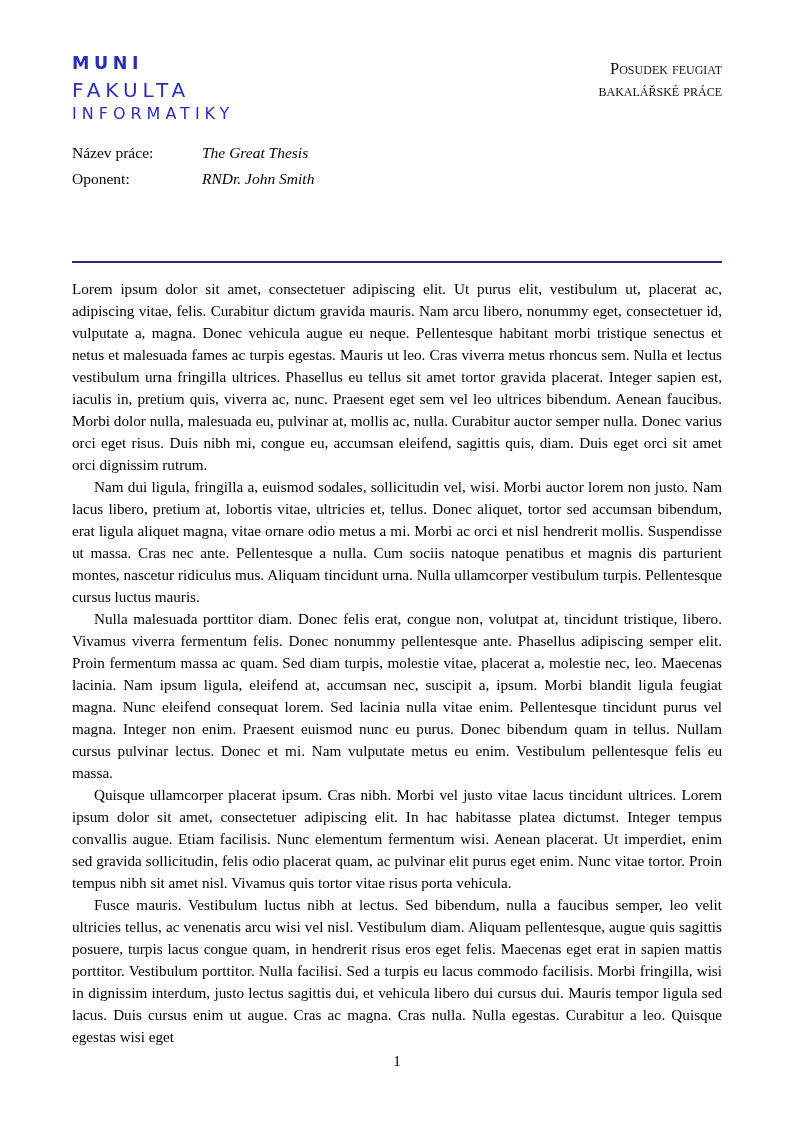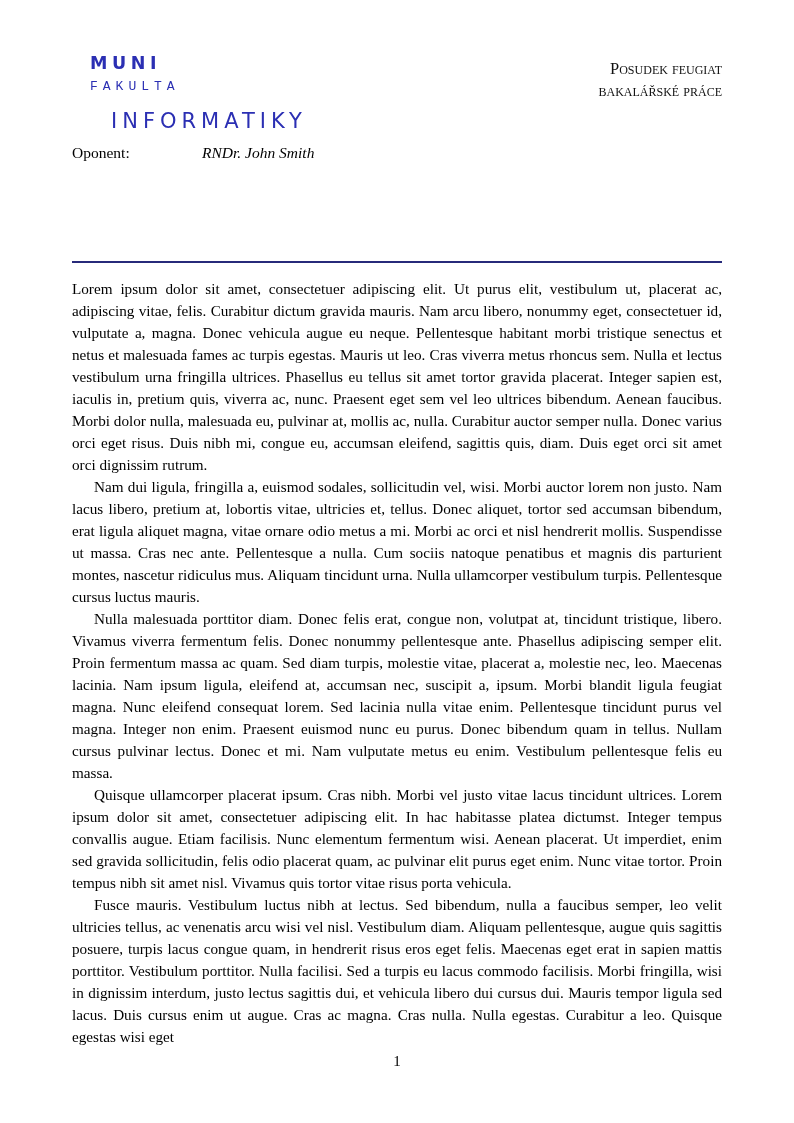--- a/index.html
+++ b/index.html
@@ -29,47 +29,45 @@
   .masthead {
     position: absolute;
     left: 72px;
     top: 55px;
     width: 650px;
     height: 92px;
   }
 
   .logo-block {
     position: absolute;
-    left: 18px;
+    left: 0;
     top: 0;
     line-height: 1.0;
   }
   .logo-line {
     font-family: "DejaVu Sans", "Liberation Sans", sans-serif;
     color: #2b2fb3;
     white-space: nowrap;
   }
   .logo-muni {
     font-size: 17.5px;
     font-weight: 700;
     letter-spacing: 4.6px;
     margin-bottom: 7px;
   }
   .logo-fakulta {
-    font-size: 13px;
+    font-size: 20px;
     font-weight: 400;
     letter-spacing: 5.0px;
-    margin-bottom: 18px;
-    font-family: Liberation Mono, monospace;
+    margin-bottom: 6px;
   }
   .logo-informatiky {
-    font-size: 21px;
+    font-size: 16px;
     font-weight: 400;
     letter-spacing: 5.0px;
-    margin-left: 21px;
   }
 
   .doc-kind {
     position: absolute;
     right: 0;
     top: 3px;
     text-align: right;
     font-family: "Liberation Serif", "DejaVu Serif", serif;
     font-variant: small-caps;
     font-size: 16.5px;
@@ -157,20 +155,24 @@
     <div class="doc-kind">
       <div>Posudek feugiat</div>
       <div>bakalářské práce</div>
     </div>
 
   </div>
 
   <table class="meta">
     <tbody>
       <tr>
+        <td class="label">Název práce:</td>
+        <td class="value">The Great Thesis</td>
+      </tr>
+      <tr>
         <td class="label">Oponent:</td>
         <td class="value">RNDr. John Smith</td>
       </tr>
     </tbody>
   </table>
 
   <div class="divider"></div>
 
   <div class="body-text">
     <p class="first">Lorem ipsum dolor sit amet, consectetuer adipiscing elit. Ut purus elit, vestibulum ut, placerat ac, adipiscing vitae, felis. Curabitur dictum gravida mauris. Nam arcu libero, nonummy eget, consectetuer id, vulputate a, magna. Donec vehicula augue eu neque. Pellentesque habitant morbi tristique senectus et netus et malesuada fames ac turpis egestas. Mauris ut leo. Cras viverra metus rhoncus sem. Nulla et lectus vestibulum urna fringilla ultrices. Phasellus eu tellus sit amet tortor gravida placerat. Integer sapien est, iaculis in, pretium quis, viverra ac, nunc. Praesent eget sem vel leo ultrices bibendum. Aenean faucibus. Morbi dolor nulla, malesuada eu, pulvinar at, mollis ac, nulla. Curabitur auctor semper nulla. Donec varius orci eget risus. Duis nibh mi, congue eu, accumsan eleifend, sagittis quis, diam. Duis eget orci sit amet orci dignissim rutrum.</p>

